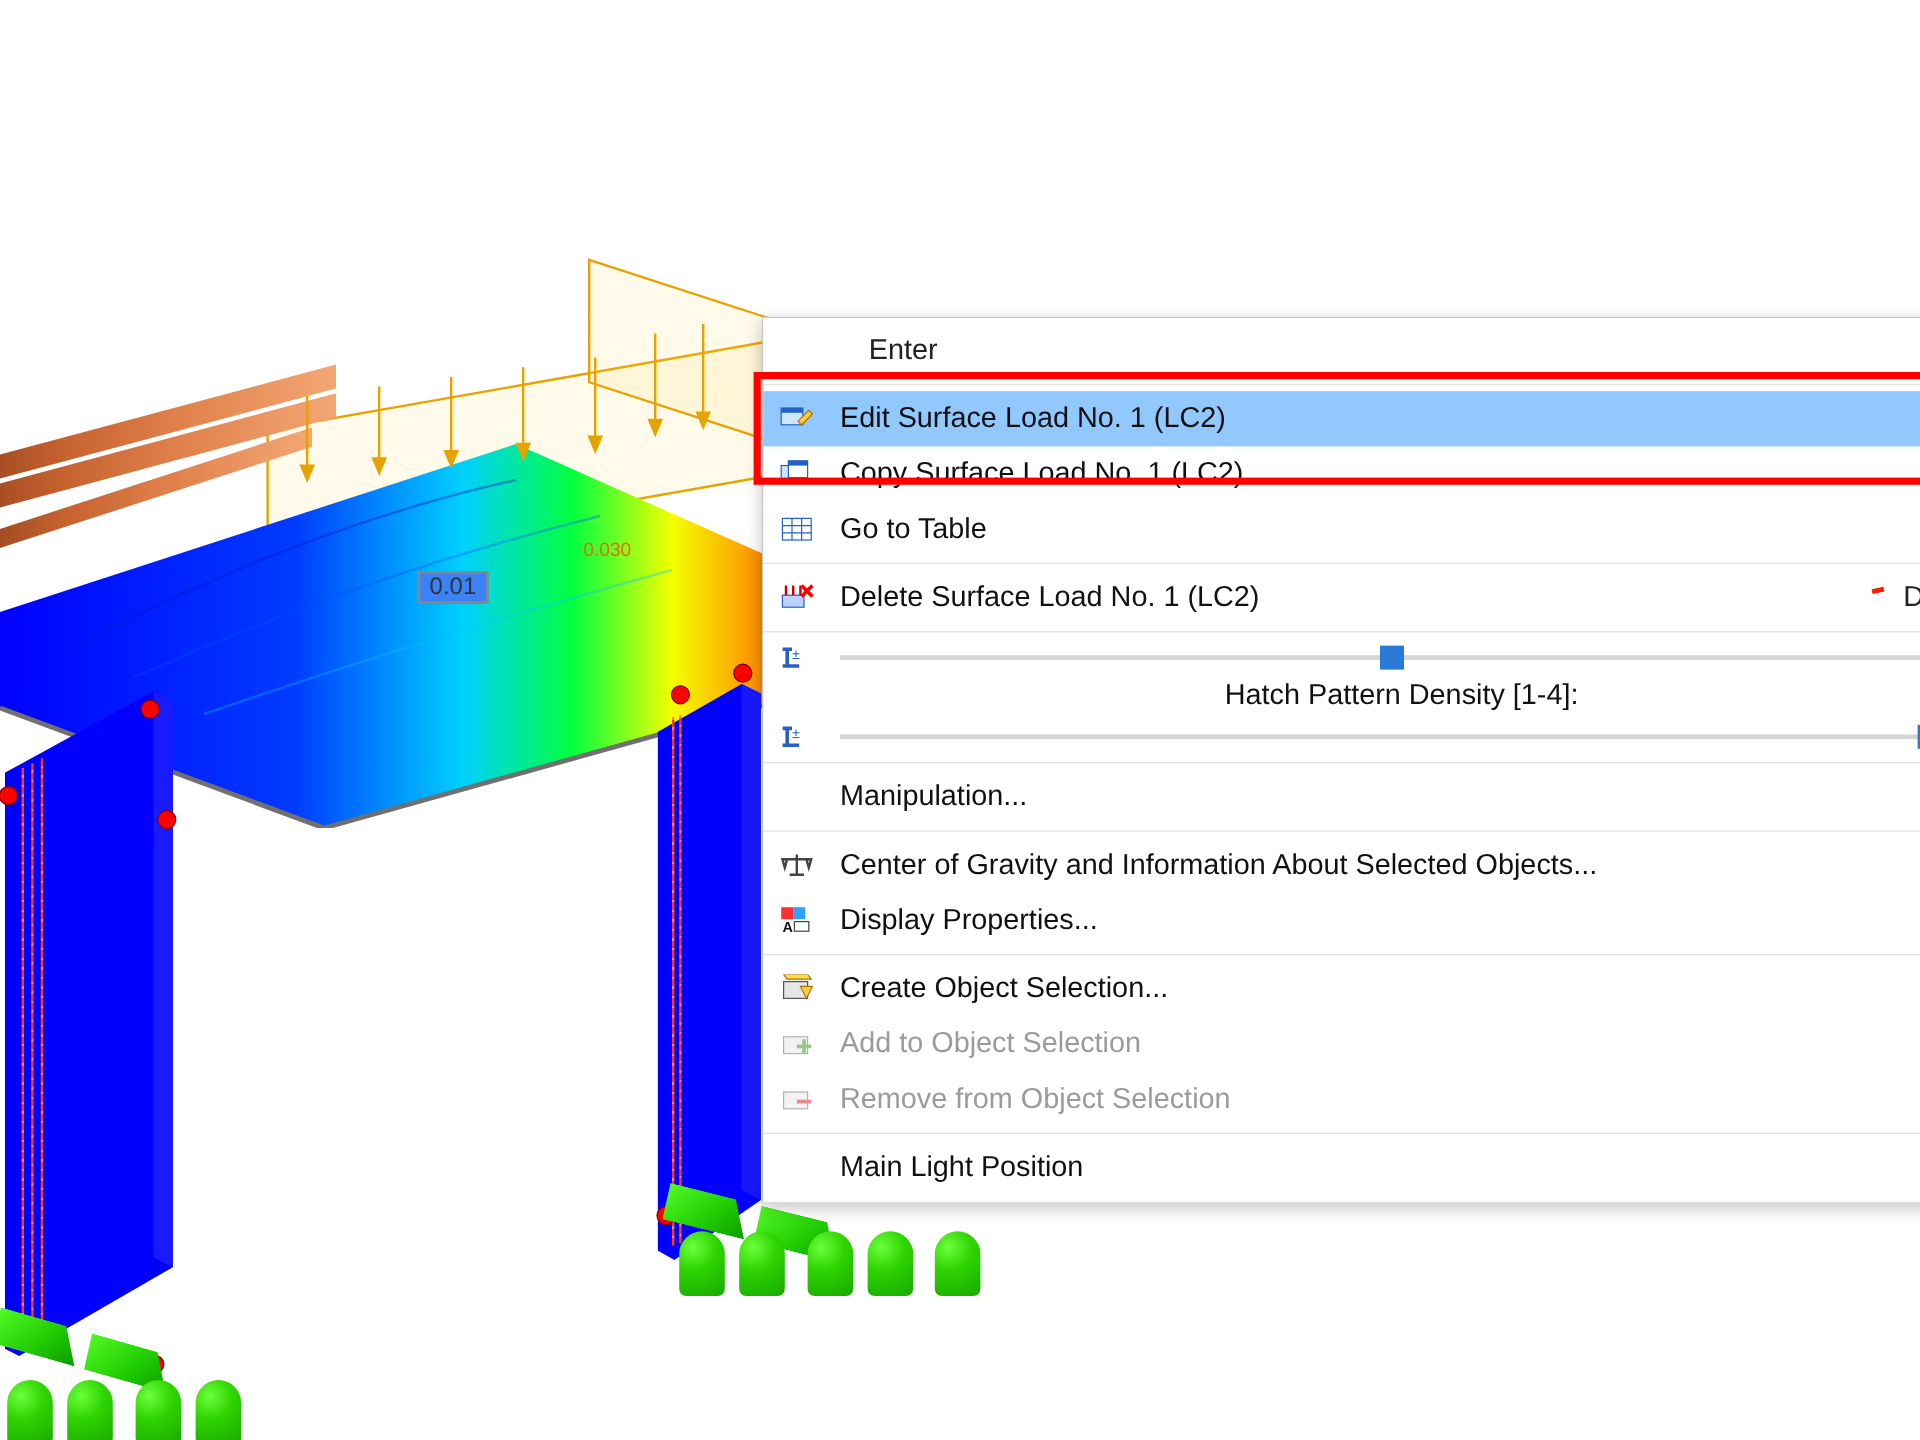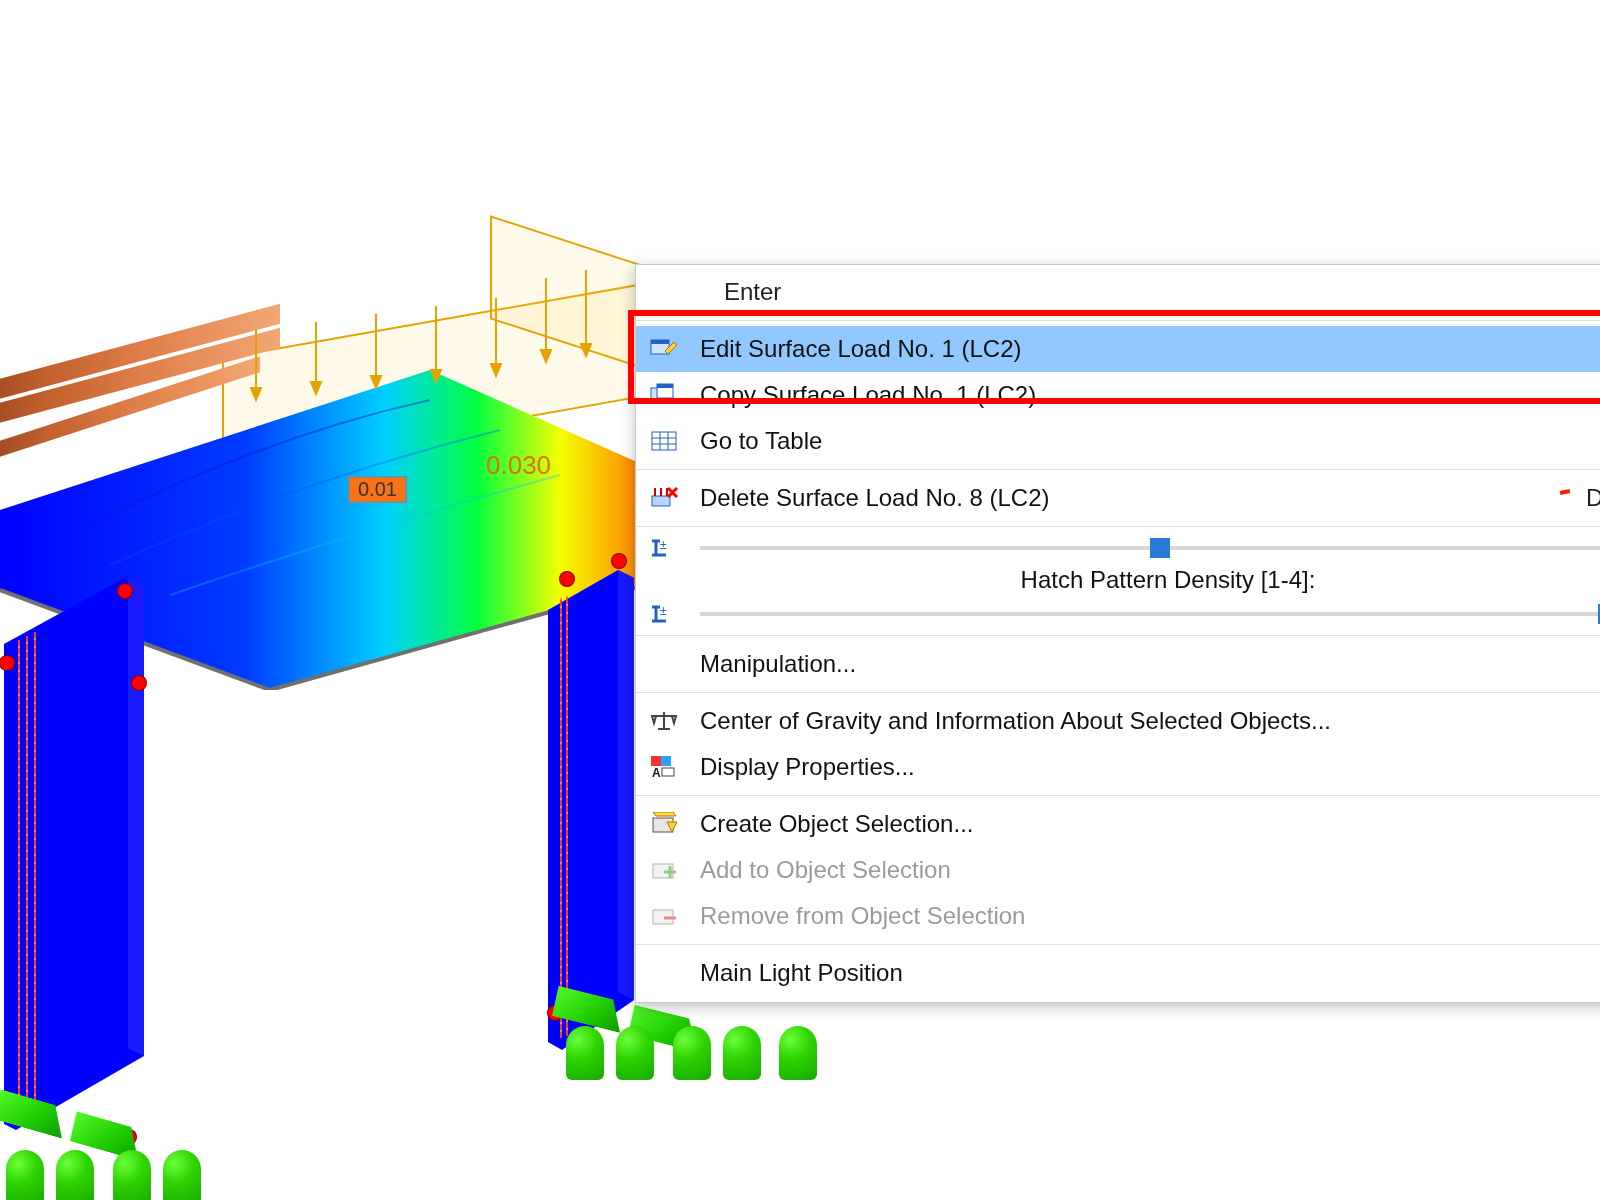--- a/index.html
+++ b/index.html
@@ -67,31 +67,31 @@
 
   .node-dot {
     position:absolute;
     width:14px;height:14px;border-radius:50%;
     background:#ff0000;
     box-shadow:0 0 0 1px #800000;
   }
 
   .value-box {
     position:absolute;
-    background:#f97316;
+    background:#3b82f6;
     border:2px solid #888;
     padding:0 8px;
     font-size:20px;
     color:#333;
   }
 
   .value-float {
     position:absolute;
     color:#e07000;
-    font-size:26px;
+    font-size:16px;
     font-weight:500;
   }
 
   
   .context-menu {
     position: absolute;
     left: 635px;
     top: 264px;
     width: 1000px;
     background: #ffffff;
@@ -341,21 +341,21 @@
   <div class="cm-item">
     <span class="cm-icon">
       <svg width="28" height="24" viewBox="0 0 28 24">
         <rect x="2" y="10" width="18" height="10" fill="#b9d2ff" stroke="#2361c4"></rect>
         <line x1="5" y1="2" x2="5" y2="10" stroke="#cc0000" stroke-width="2"></line>
         <line x1="11" y1="2" x2="11" y2="10" stroke="#cc0000" stroke-width="2"></line>
         <line x1="17" y1="2" x2="17" y2="10" stroke="#cc0000" stroke-width="2"></line>
         <path d="M18 2 L27 11 M27 2 L18 11" stroke="#ff0000" stroke-width="3"></path>
       </svg>
     </span>
-    <span class="cm-label">Delete Surface Load No. 8 (LC2)</span>
+    <span class="cm-label">Delete Surface Load No. 1 (LC2)</span>
     <span class="cm-shortcut">Del</span>
   </div>
 
   <div class="cm-sep"></div>
 
   <div class="cm-slider-row">
     <span class="cm-icon">
       <svg width="24" height="22" viewBox="0 0 24 22">
         <line x1="4" y1="4" x2="4" y2="18" stroke="#2361c4" stroke-width="3"></line>
         <line x1="0" y1="18" x2="14" y2="18" stroke="#2361c4" stroke-width="3"></line>

